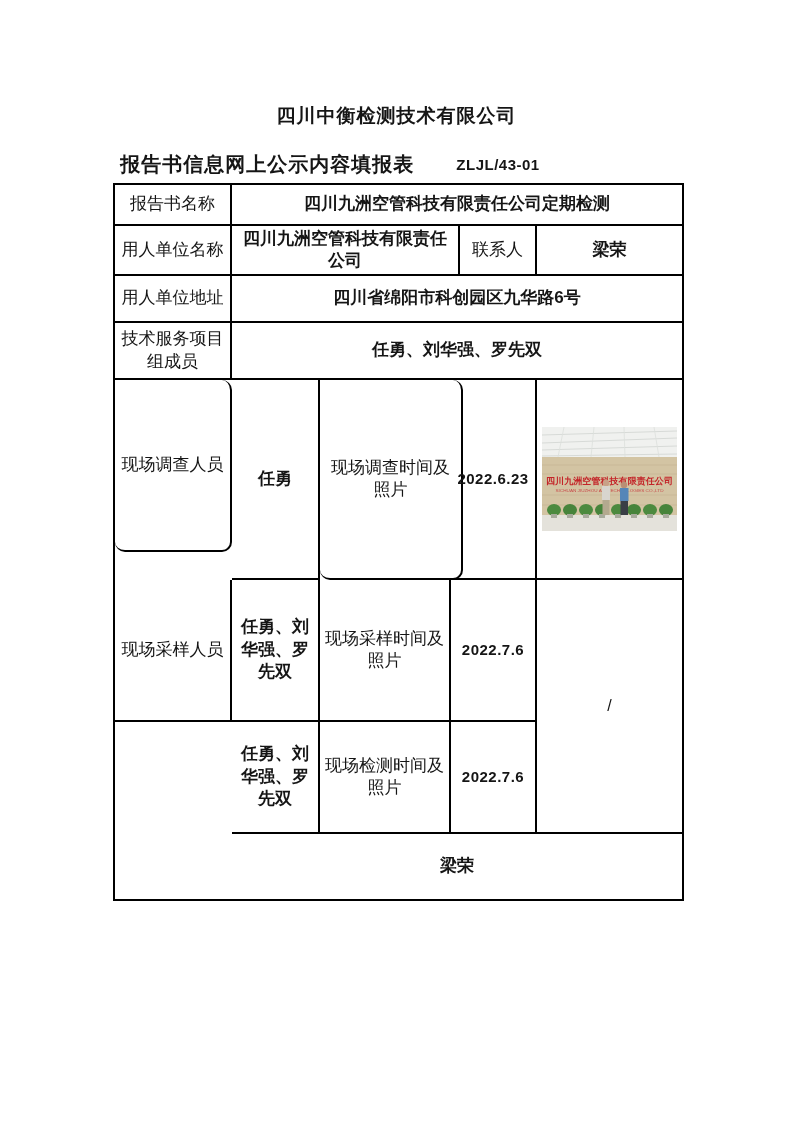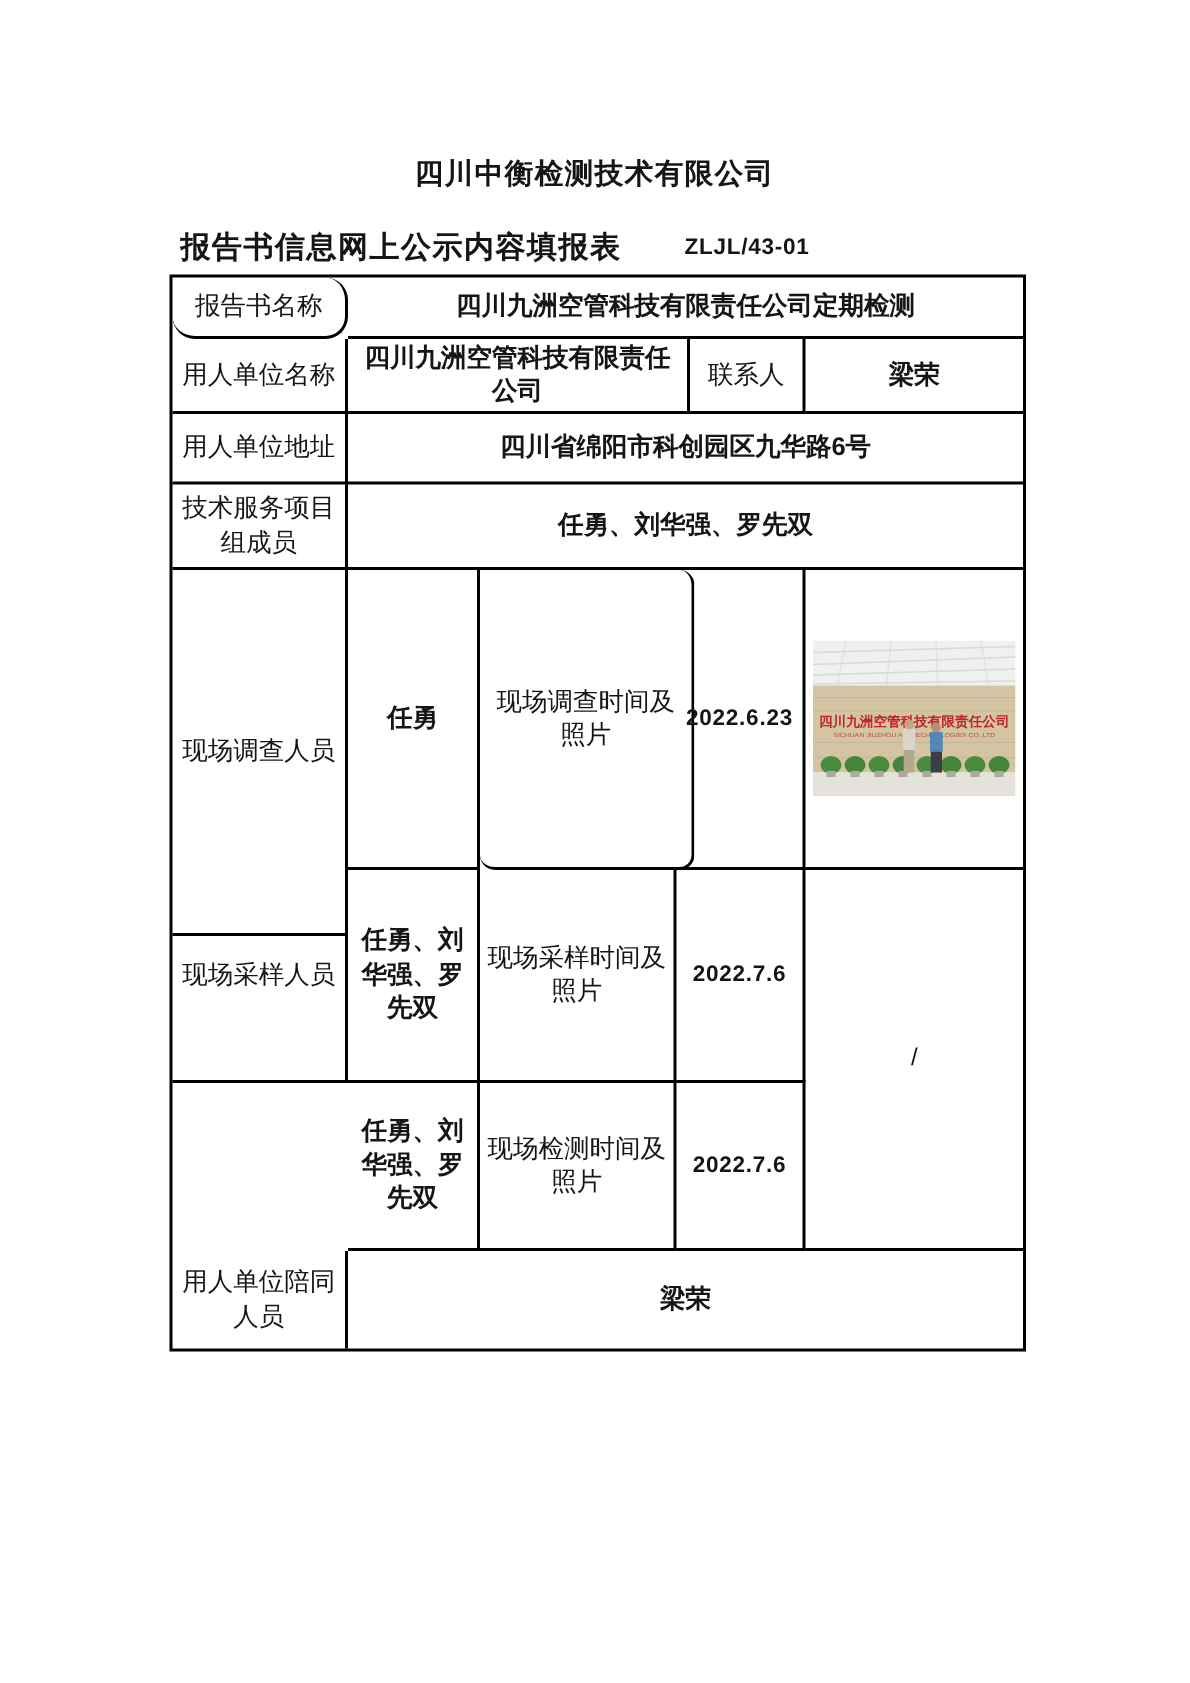--- a/index.html
+++ b/index.html
@@ -40,35 +40,35 @@
 
 <div class="doc-title">四川中衡检测技术有限公司</div>
 
 <div class="subtitle-row">
   <span class="form-title">报告书信息网上公示内容填报表</span>
   <span class="form-code">ZLJL/43-01</span>
 </div>
 
 <div class="table-wrap">
 
-  <div class="cell b-r b-b" style="left:0;top:0;width:117px;height:41px;border-radius:15px;">报告书名称</div>
+  <div class="cell b-r b-b" style="left:0;top:0;width:117px;height:41px;">报告书名称</div>
   <div class="cell b-b val" style="left:117px;top:0;width:450px;height:41px;">四川九洲空管科技有限责任公司定期检测</div>
 
   <div class="cell b-r b-b" style="left:0;top:41px;width:117px;height:50px;">用人单位名称</div>
   <div class="cell b-r b-b val" style="left:117px;top:41px;width:228px;height:50px;">四川九洲空管科技有限责任公司</div>
   <div class="cell b-r b-b" style="left:345px;top:41px;width:77px;height:50px;">联系人</div>
   <div class="cell b-b val" style="left:422px;top:41px;width:145px;height:50px;">梁荣</div>
 
   <div class="cell b-r b-b" style="left:0;top:91px;width:117px;height:47px;">用人单位地址</div>
   <div class="cell b-b val" style="left:117px;top:91px;width:450px;height:47px;">四川省绵阳市科创园区九华路6号</div>
 
   <div class="cell b-r b-b" style="left:0;top:138px;width:117px;height:57px;">技术服务项目组成员</div>
   <div class="cell b-b val" style="left:117px;top:138px;width:450px;height:57px;">任勇、刘华强、罗先双</div>
 
-  <div class="cell b-r b-b" style="left:0;top:195px;width:117px;height:244px;">现场调查人员</div>
+  <div class="cell b-r b-b" style="left:0;top:195px;width:117px;height:172px;border-radius:10px;">现场调查人员</div>
   <div class="cell b-r b-b val" style="left:117px;top:195px;width:88px;height:200px;">任勇</div>
   <div class="cell b-r b-b" style="left:205px;top:195px;width:143px;height:200px;border-radius:10px;">现场调查时间及照片</div>
   <div class="cell b-r b-b date" style="left:336px;top:195px;width:86px;height:200px;">2022.6.23</div>
   <div class="cell b-b photo-frame" style="left:422px;top:195px;width:145px;height:200px;">
     <svg width="135" height="104" viewBox="0 0 135 104">
       <rect x="0" y="0" width="135" height="30" fill="#f0f1ef"></rect>
       <path d="M0 8 L135 4 M0 16 L135 11 M0 23 L135 19 M0 29 L135 27" stroke="#d7dad7" stroke-width="1" fill="none"></path>
       <path d="M22 0 L16 30 M52 0 L49 30 M82 0 L83 30 M112 0 L117 30" stroke="#dcdfdc" stroke-width="0.8" fill="none"></path>
       <rect x="0" y="30" width="135" height="58" fill="#d3c4a3"></rect>
       <path d="M0 38 L135 38 M0 47 L135 47 M0 68 L135 68 M0 78 L135 78" stroke="#c6b694" stroke-width="0.7" fill="none"></path>
@@ -110,16 +110,15 @@
   <div class="cell b-r b-b val" style="left:117px;top:395px;width:88px;height:142px;">任勇、刘华强、罗先双</div>
   <div class="cell b-r b-b" style="left:205px;top:395px;width:131px;height:142px;">现场采样时间及照片</div>
   <div class="cell b-r b-b date" style="left:336px;top:395px;width:86px;height:142px;">2022.7.6</div>
 
   <div class="cell b-b slash" style="left:422px;top:395px;width:145px;height:254px;">/</div>
 
   <div class="cell b-r b-b val" style="left:117px;top:537px;width:88px;height:112px;">任勇、刘华强、罗先双</div>
   <div class="cell b-r b-b" style="left:205px;top:537px;width:131px;height:112px;">现场检测时间及照片</div>
   <div class="cell b-r b-b date" style="left:336px;top:537px;width:86px;height:112px;">2022.7.6</div>
 
-  <div class="cell b-r" style="left:0;top:649px;width:117px;height:65px;">用人单位陪同人员</div>
   <div class="cell val" style="left:117px;top:649px;width:450px;height:65px;">梁荣</div>
 
 </div>
 
 </body></html>

